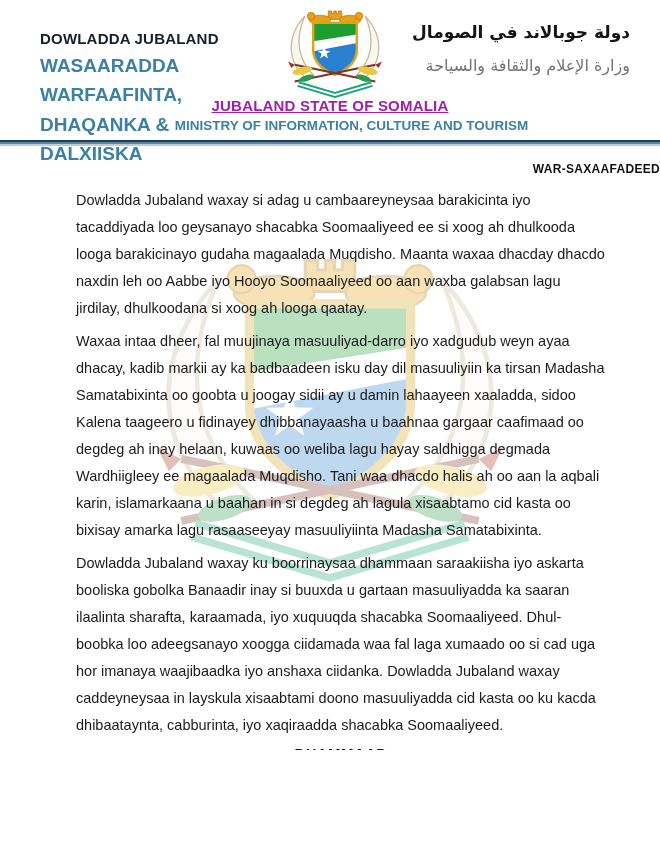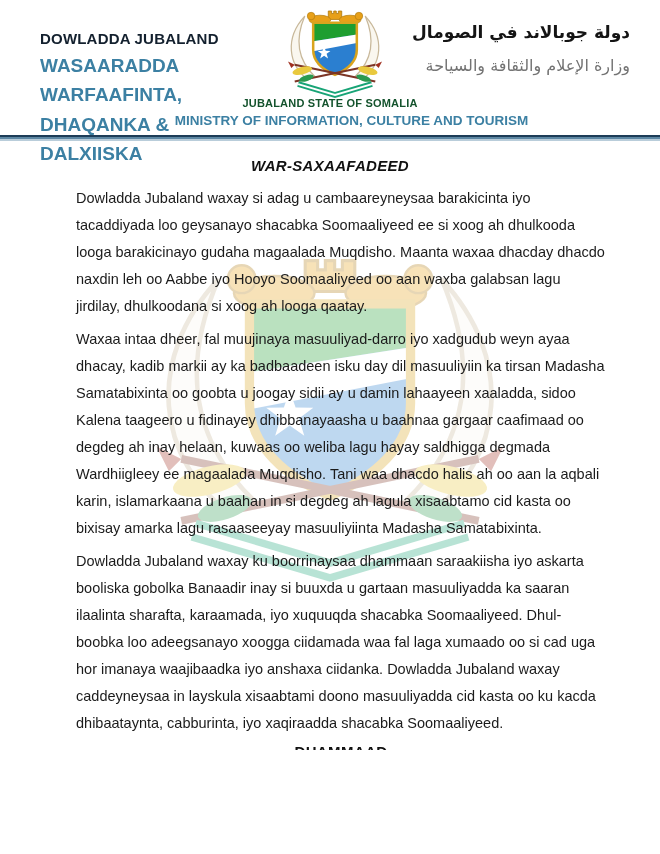--- a/index.html
+++ b/index.html
@@ -11,28 +11,28 @@
   .header { display:flex; align-items:flex-start; padding:6px 30px 0 40px; height:96px; }
   .org-left { flex:1; margin-top:24px; }
   .org-left .org-title { font-size:15px; font-weight:bold; color:#13202e; letter-spacing:.2px; margin-bottom:4px; }
   .org-left .org-sub { font-size:19px; color:#3c80a3; font-weight:600; line-height:1.55; }
   .emblem-box { width:130px; display:flex; justify-content:center; }
   .org-right { flex:1; margin-top:16px; text-align:right; direction:rtl; font-family:"DejaVu Sans", sans-serif; }
   .org-right .ar-title { font-size:17px; font-weight:bold; color:#141414; margin-bottom:14px; }
   .org-right .ar-sub { font-size:16px; color:#737373; }
 
   .center-titles { text-align:center; margin-top:1px; }
-  .state-title { font-size:11px; font-weight:bold; color:#14532d; letter-spacing:.2px; }
+  .state-title { font-size:15px; font-weight:bold; color:#a21caf; letter-spacing:.2px;text-decoration:underline; }
   .ministry-title { font-size:13.5px; color:#3c80a3; font-weight:600; margin-top:4px;padding-left:43px; }
 
   .divider { margin-top:7px; height:6px; width:660px;
     background:linear-gradient(to bottom,#1d3d58 0%,#1d3d58 38%,#5d87a3 38%,#5d87a3 72%,#b9cdda 72%,#b9cdda 100%); }
 
   
-  .doc-title { text-align:center; font-size:15px; font-weight:bold; color:#111; letter-spacing:.3px; margin-top:16px;font-style:italic; }
+  .doc-title { text-align:right; font-size:12px; font-weight:bold; color:#111; letter-spacing:.3px; margin-top:16px; }
   .content { position:relative; z-index:1; padding:11px 54px 0 76px; }
   .content p { font-size:14.5px; line-height:27px; color:#1b1b1b; text-align:left; margin-bottom:6px; }
   .closing { text-align:center; font-weight:bold; font-size:15px; letter-spacing:.4px; margin-top:5px; color:#111; }
 
   
   .watermark { position:absolute; top:242px; left:50%; transform:translateX(-50%); width:434px; height:347px; opacity:.30; z-index:0; pointer-events:none; }
   .hidden-defs { position:absolute; width:0; height:0; overflow:hidden; }
 </style>
 </head>
 <body>

